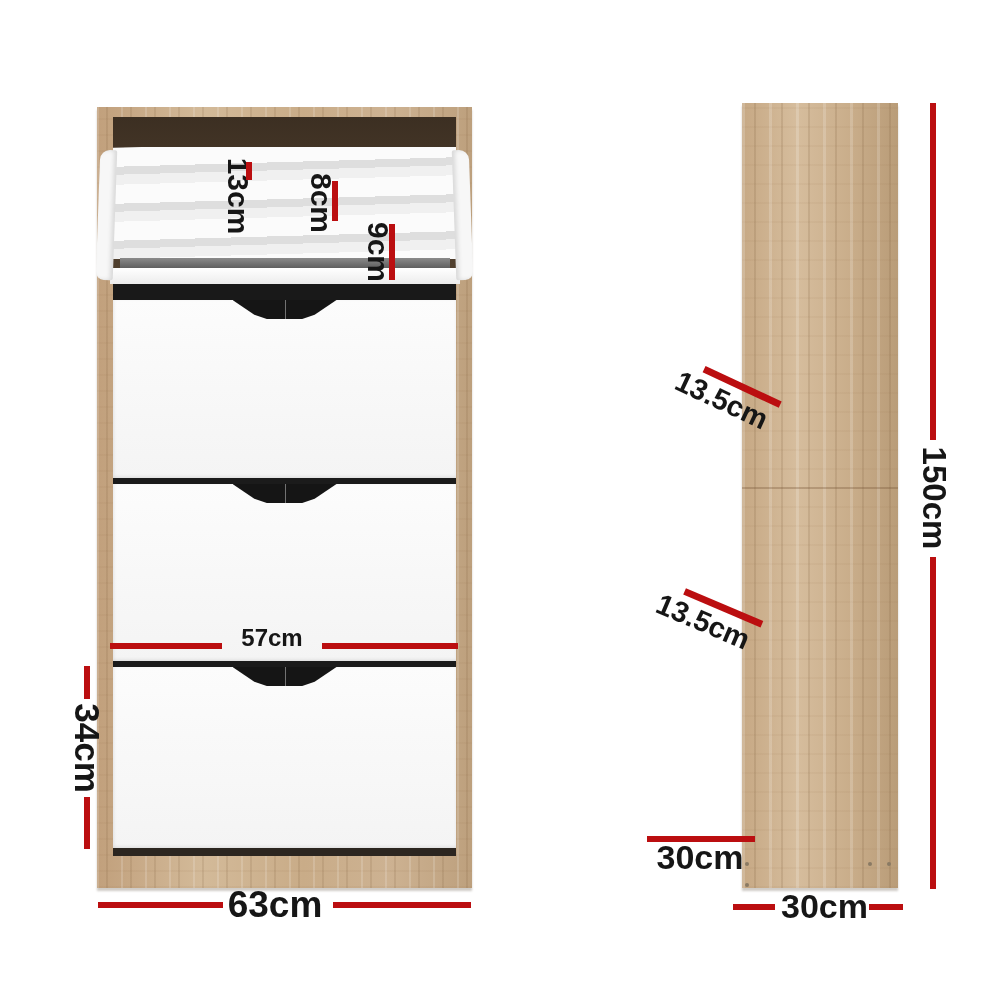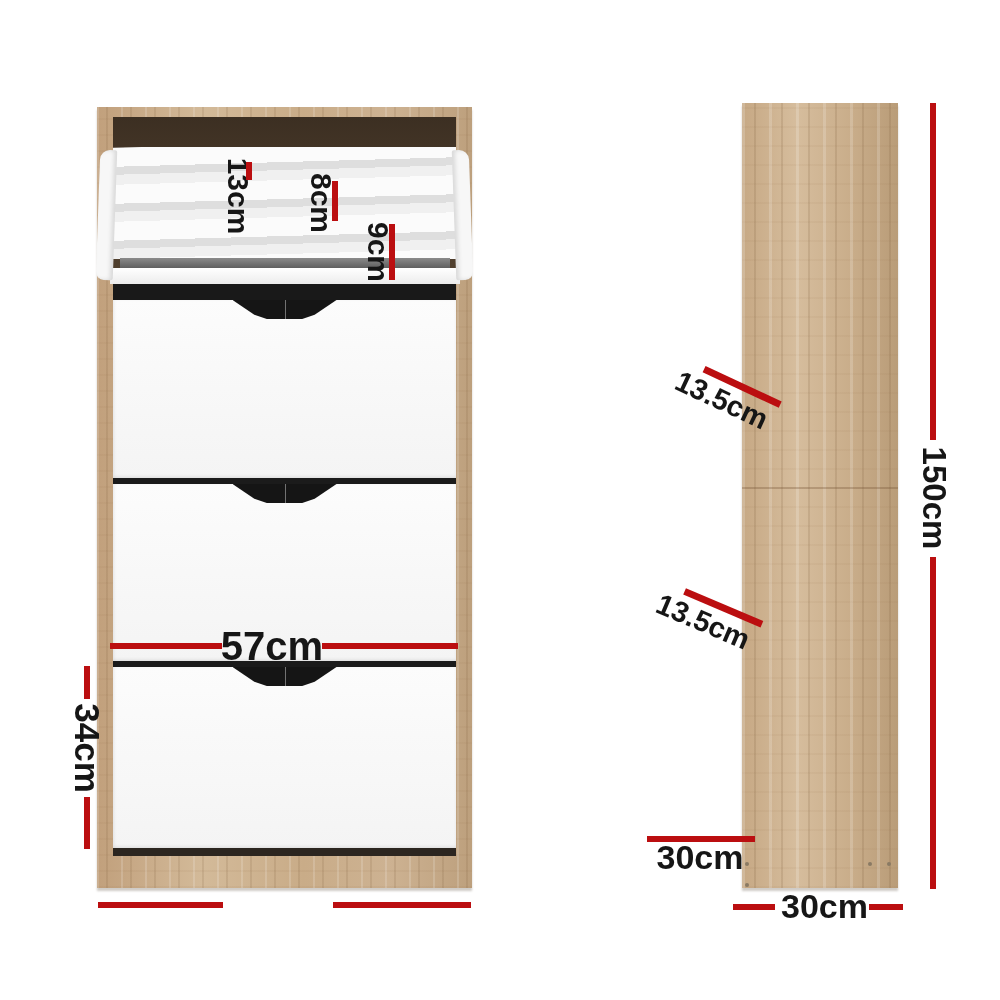--- a/index.html
+++ b/index.html
@@ -93,28 +93,29 @@
     <div class="abs dim rot90" style="left:192px;top:180px;width:90px;height:32px;font-size:30px;">13cm</div>
     <div class="abs redbar" style="left:246px;top:162px;width:6px;height:18px;"></div>
 
     <div class="abs dim rot90" style="left:275px;top:187px;width:90px;height:32px;font-size:30px;">8cm</div>
     <div class="abs redbar" style="left:332px;top:181px;width:6px;height:40px;"></div>
 
     <div class="abs dim rot90" style="left:332px;top:236px;width:90px;height:32px;font-size:30px;">9cm</div>
     <div class="abs redbar" style="left:389px;top:224px;width:6px;height:56px;"></div>
 
     <div class="abs redbar" style="left:110px;top:643px;width:112px;height:6px;"></div>
-    <div class="abs dim" style="left:217px;top:626px;width:110px;font-size:40px;">57cm</div>
+    <div class="abs dim" style="left:217px;top:626px;width:110px;font-size:24px;">57cm</div>
     <div class="abs redbar" style="left:322px;top:643px;width:136px;height:6px;"></div>
 
     <div class="abs redbar" style="left:84px;top:666px;width:6px;height:33px;"></div>
     <div class="abs dim rot90" style="left:32px;top:730px;width:110px;height:36px;font-size:35px;">34cm</div>
     <div class="abs redbar" style="left:84px;top:797px;width:6px;height:52px;"></div>
 
     <div class="abs redbar" style="left:98px;top:902px;width:125px;height:6px;"></div>
+    <div class="abs dim" style="left:215px;top:886px;width:120px;font-size:37px;">63cm</div>
     <div class="abs redbar" style="left:333px;top:902px;width:138px;height:6px;"></div>
   </div>
 
   <div class="abs" style="left:520px;top:0;width:480px;height:1000px;">
 
     <div class="abs wood-side" style="left:222px;top:103px;width:156px;height:785px;box-shadow:0 3px 2px rgba(120,110,95,.35);">
       <div class="abs" style="left:0;top:384px;width:100%;height:2px;background:rgba(110,80,50,.28);"></div>
       <span class="rack-dot" style="left:3px;top:759px;background:#8a7a64;"></span>
       <span class="rack-dot" style="left:3px;top:780px;background:#8a7a64;"></span>
       <span class="rack-dot" style="left:126px;top:759px;background:#8a7a64;"></span>

